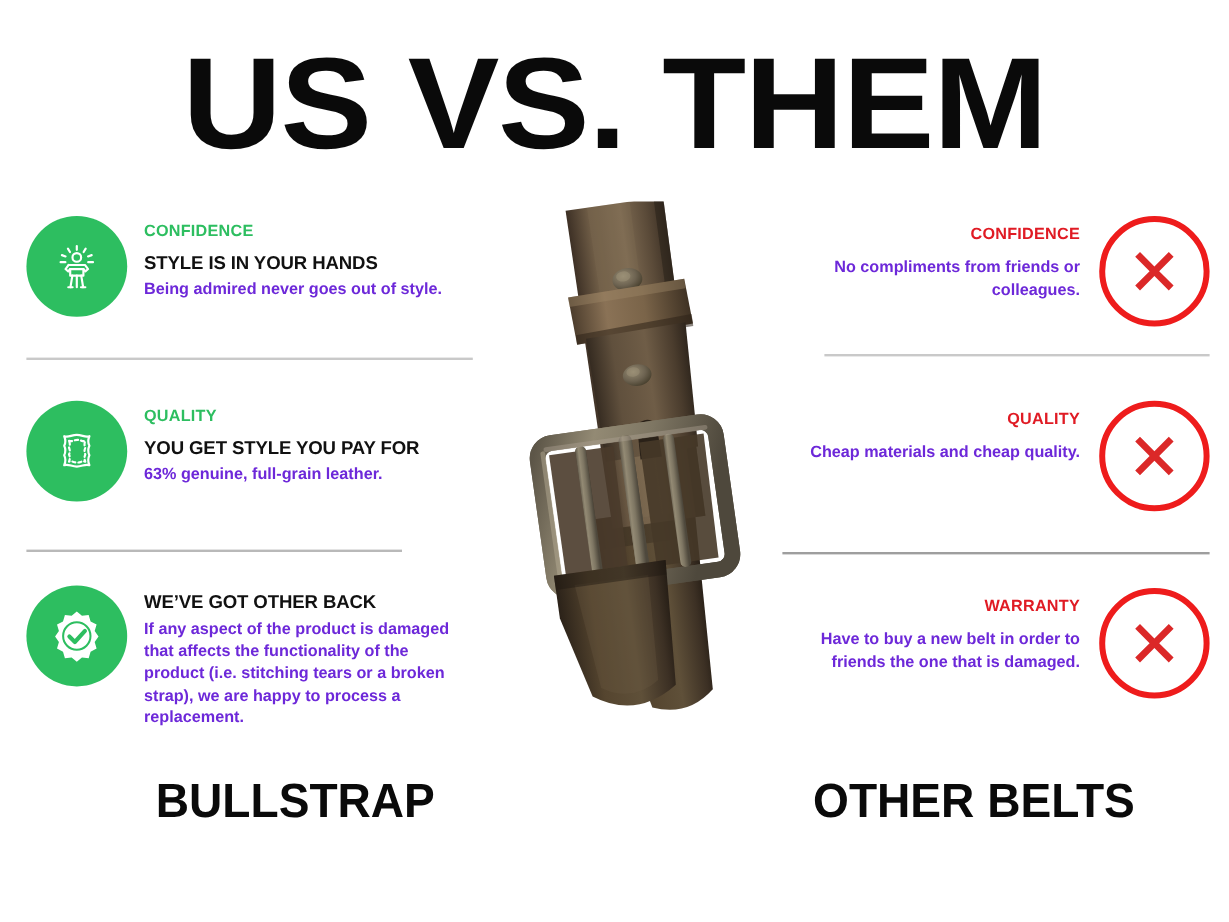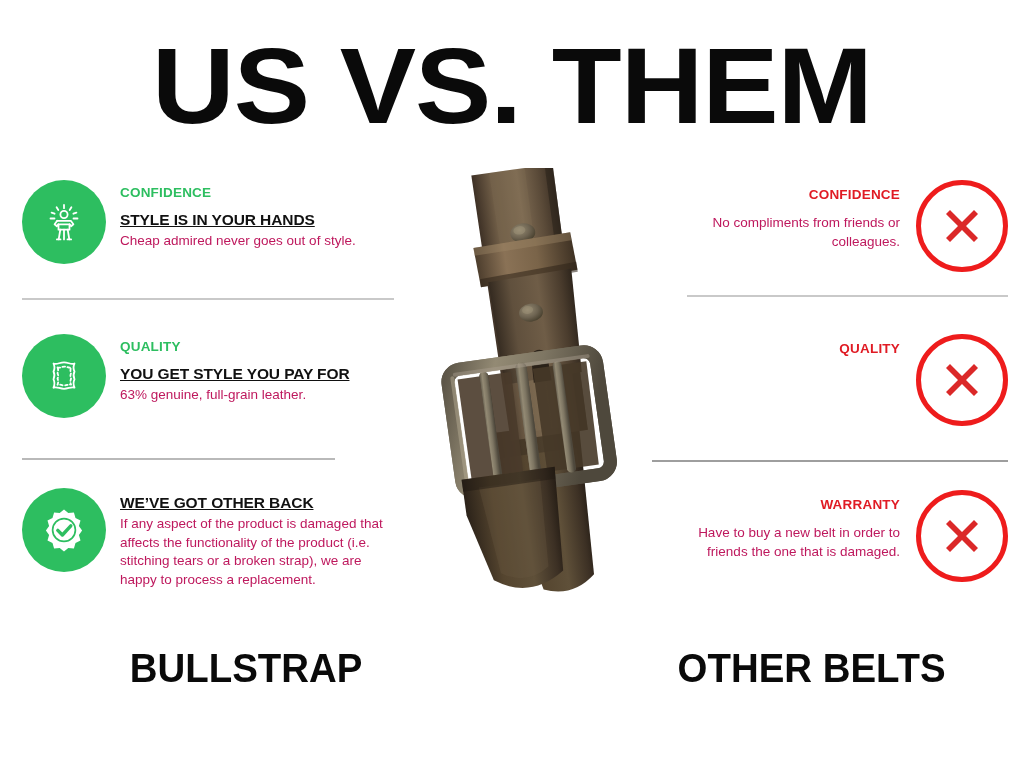--- a/index.html
+++ b/index.html
@@ -83,26 +83,25 @@
     margin: 0 0 11px 0;
     line-height: 14px;
   }
   .head-black {
     font-size: 15.5px;
     font-weight: 800;
     letter-spacing: -0.1px;
     color: #111111;
     margin: 0 0 4px 0;
     line-height: 17px;
-    text-decoration: underline;
   }
   .body-black {
     font-size: 13.5px;
-    font-weight: 400;
-    color: #be185d;
+    font-weight: 700;
+    color: #6d28d9;
     margin: 0;
     line-height: 18.5px;
   }
 
   
   .row-right {
     position: absolute;
     display: flex;
     align-items: flex-start;
     justify-content: flex-end;
@@ -198,21 +197,21 @@
         <path d="M21.3 32.7 l-1.6 9.7"></path>
         <path d="M28.7 32.7 l1.6 9.7"></path>
         <path d="M25 32.7 v9.7"></path>
         <path d="M17.9 42.4 h3.6"></path>
         <path d="M28.5 42.4 h3.6"></path>
       </svg>
     </div>
     <div class="row-text">
       <p class="label-green">CONFIDENCE</p>
       <p class="head-black">STYLE IS IN YOUR HANDS</p>
-      <p class="body-black">Cheap admired never goes out of style.</p>
+      <p class="body-black">Being admired never goes out of style.</p>
     </div>
   </div>
 
   <div class="row-left r2">
     <div class="badge">
       <svg width="50" height="50" viewBox="0 0 50 50" fill="none" stroke="#ffffff" stroke-width="1.8" stroke-linejoin="round" stroke-linecap="round">
         <path d="M14.5 12.5 c3.5 1.4 6.0 -1.1 10.5 -1.1 s7.0 2.5 10.5 1.1
                  c -1.3 3.0 -1.3 5.6 0 8.0 c -1.3 2.6 -1.3 5.2 0 7.8
                  c -1.3 2.6 -1.3 5.4 0 8.4 c -3.5 -1.4 -6.0 1.1 -10.5 1.1
                  s -7.0 -2.5 -10.5 -1.1 c 1.3 -3.0 1.3 -5.8 0 -8.4
@@ -260,20 +259,21 @@
     <div class="xmark">
       <svg width="56" height="56" viewBox="0 0 56 56">
         <path d="M16 12 L28 24 L40 12 L44 16 L32 28 L44 40 L40 44 L28 32 L16 44 L12 40 L24 28 L12 16 Z" fill="#db2828"></path>
       </svg>
     </div>
   </div>
 
   <div class="row-right r2">
     <div class="right-text">
       <p class="label-red">QUALITY</p>
+      <p class="body-black">Cheap materials and cheap quality.</p>
     </div>
     <div class="xmark">
       <svg width="56" height="56" viewBox="0 0 56 56">
         <path d="M16 12 L28 24 L40 12 L44 16 L32 28 L44 40 L40 44 L28 32 L16 44 L12 40 L24 28 L12 16 Z" fill="#db2828"></path>
       </svg>
     </div>
   </div>
 
   <div class="row-right r3">
     <div class="right-text">

